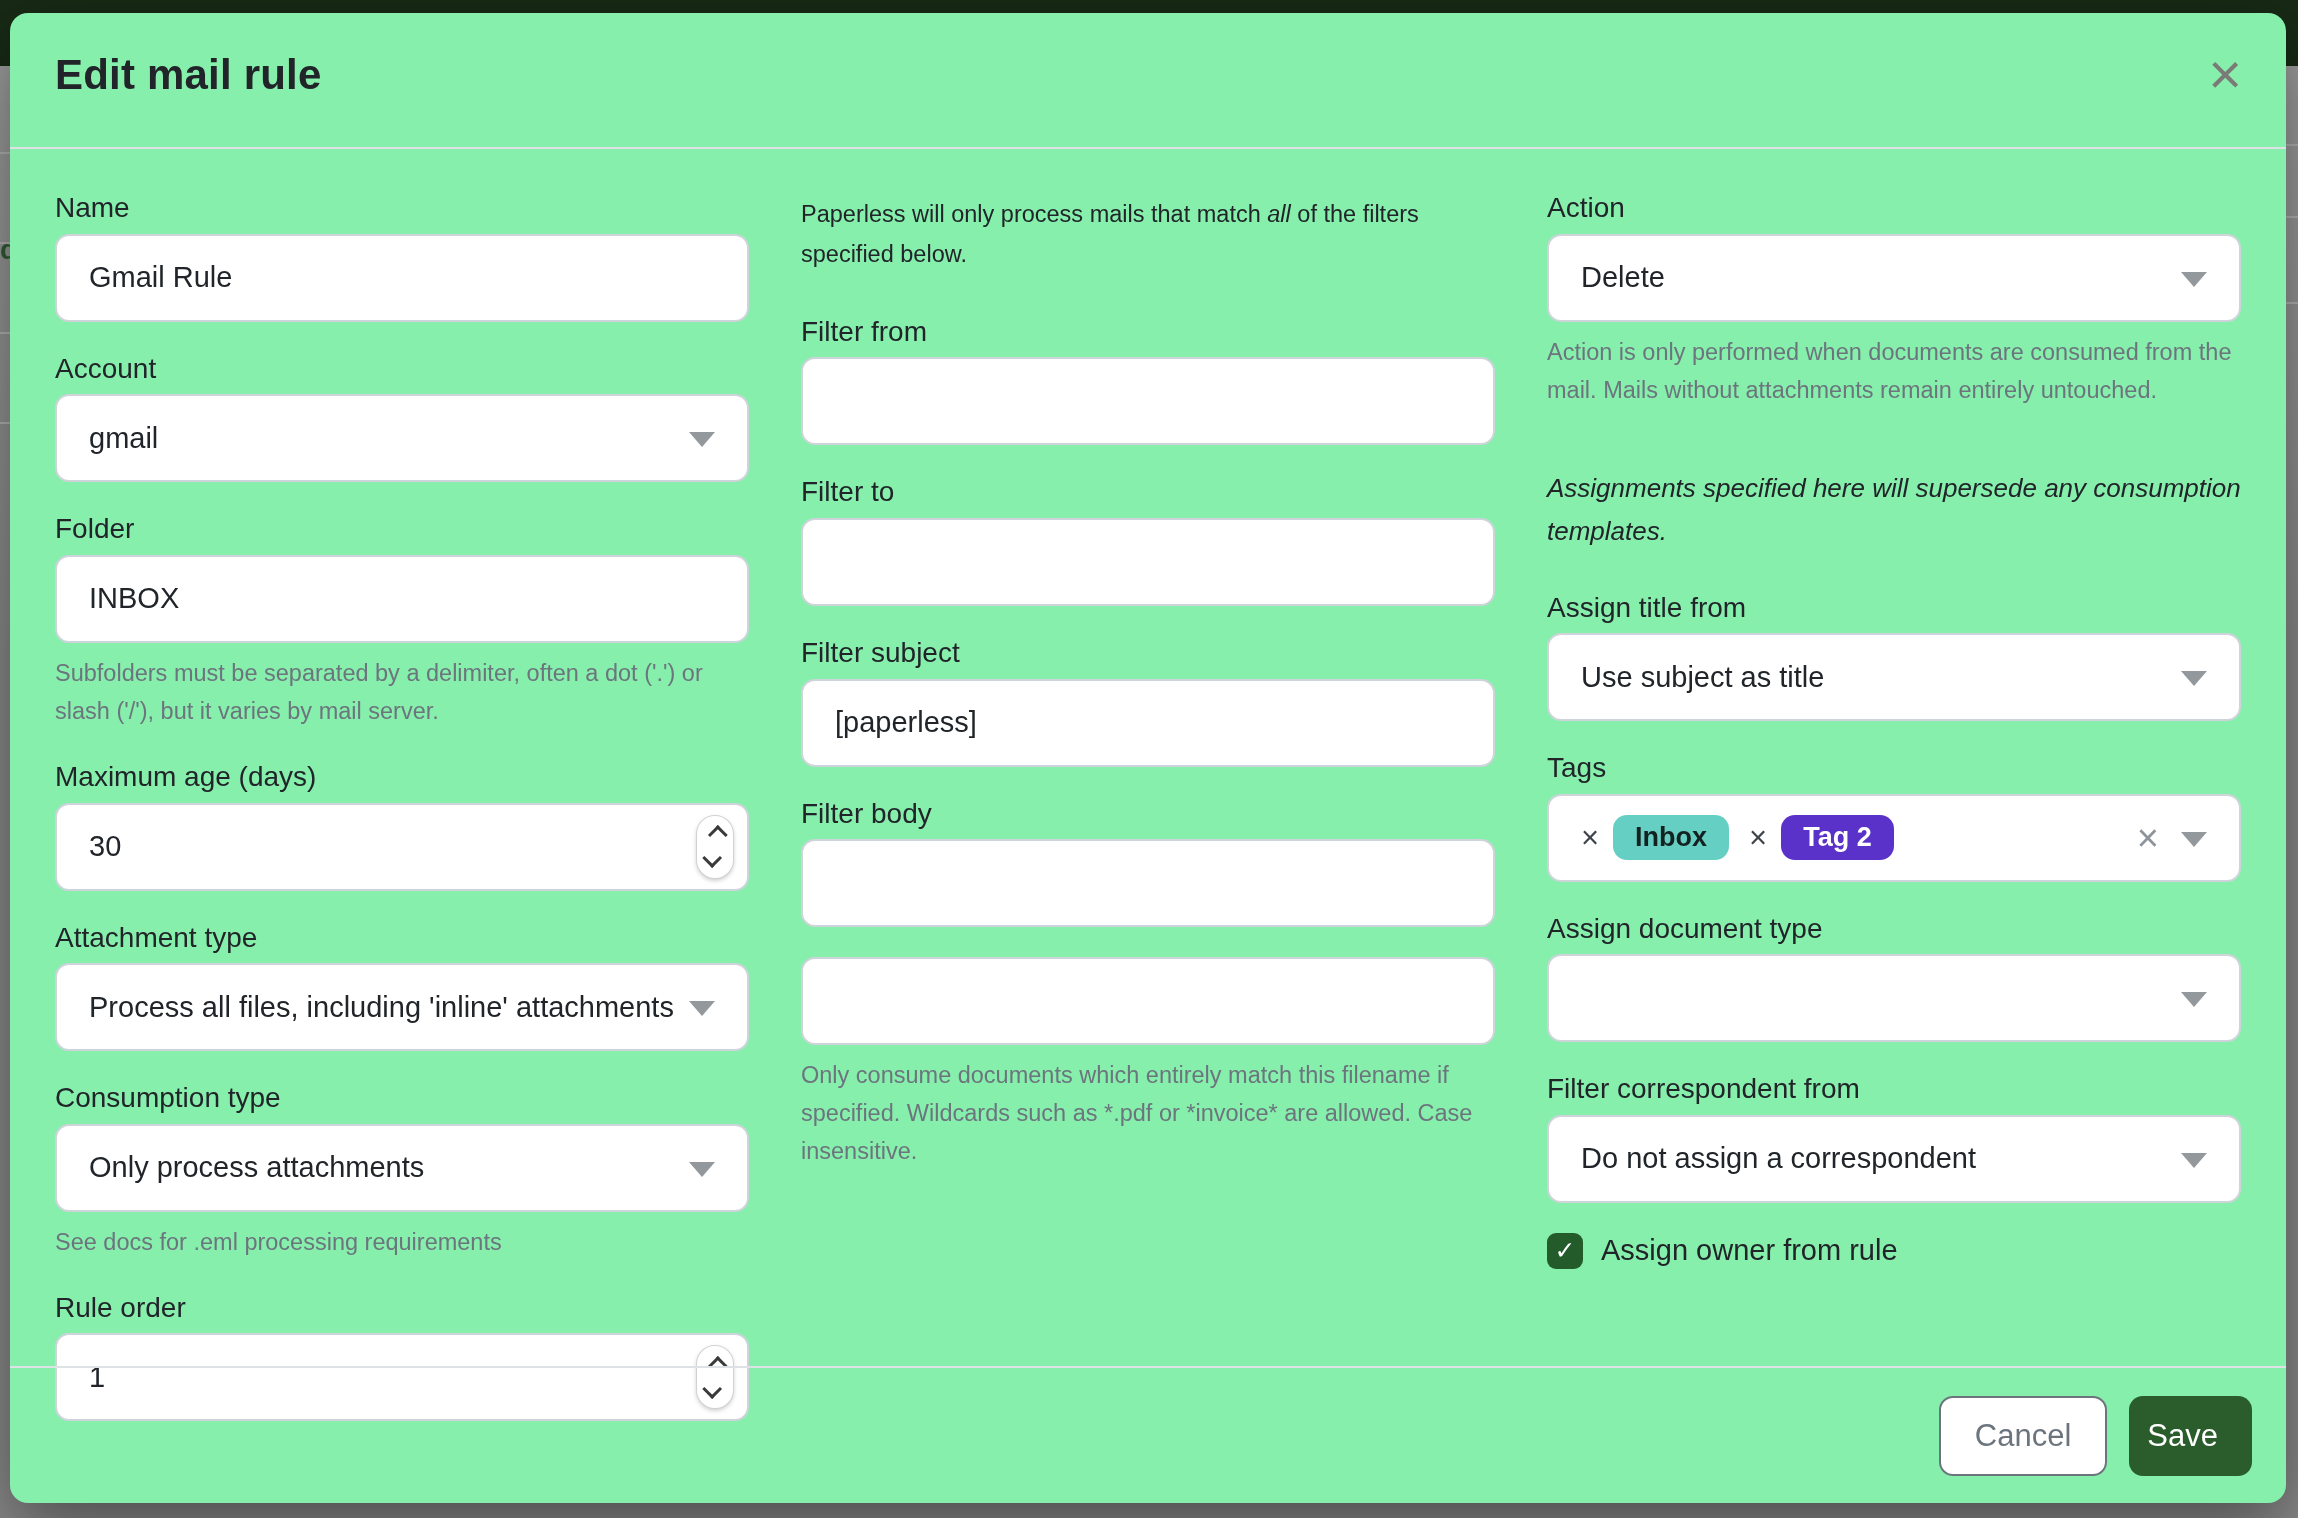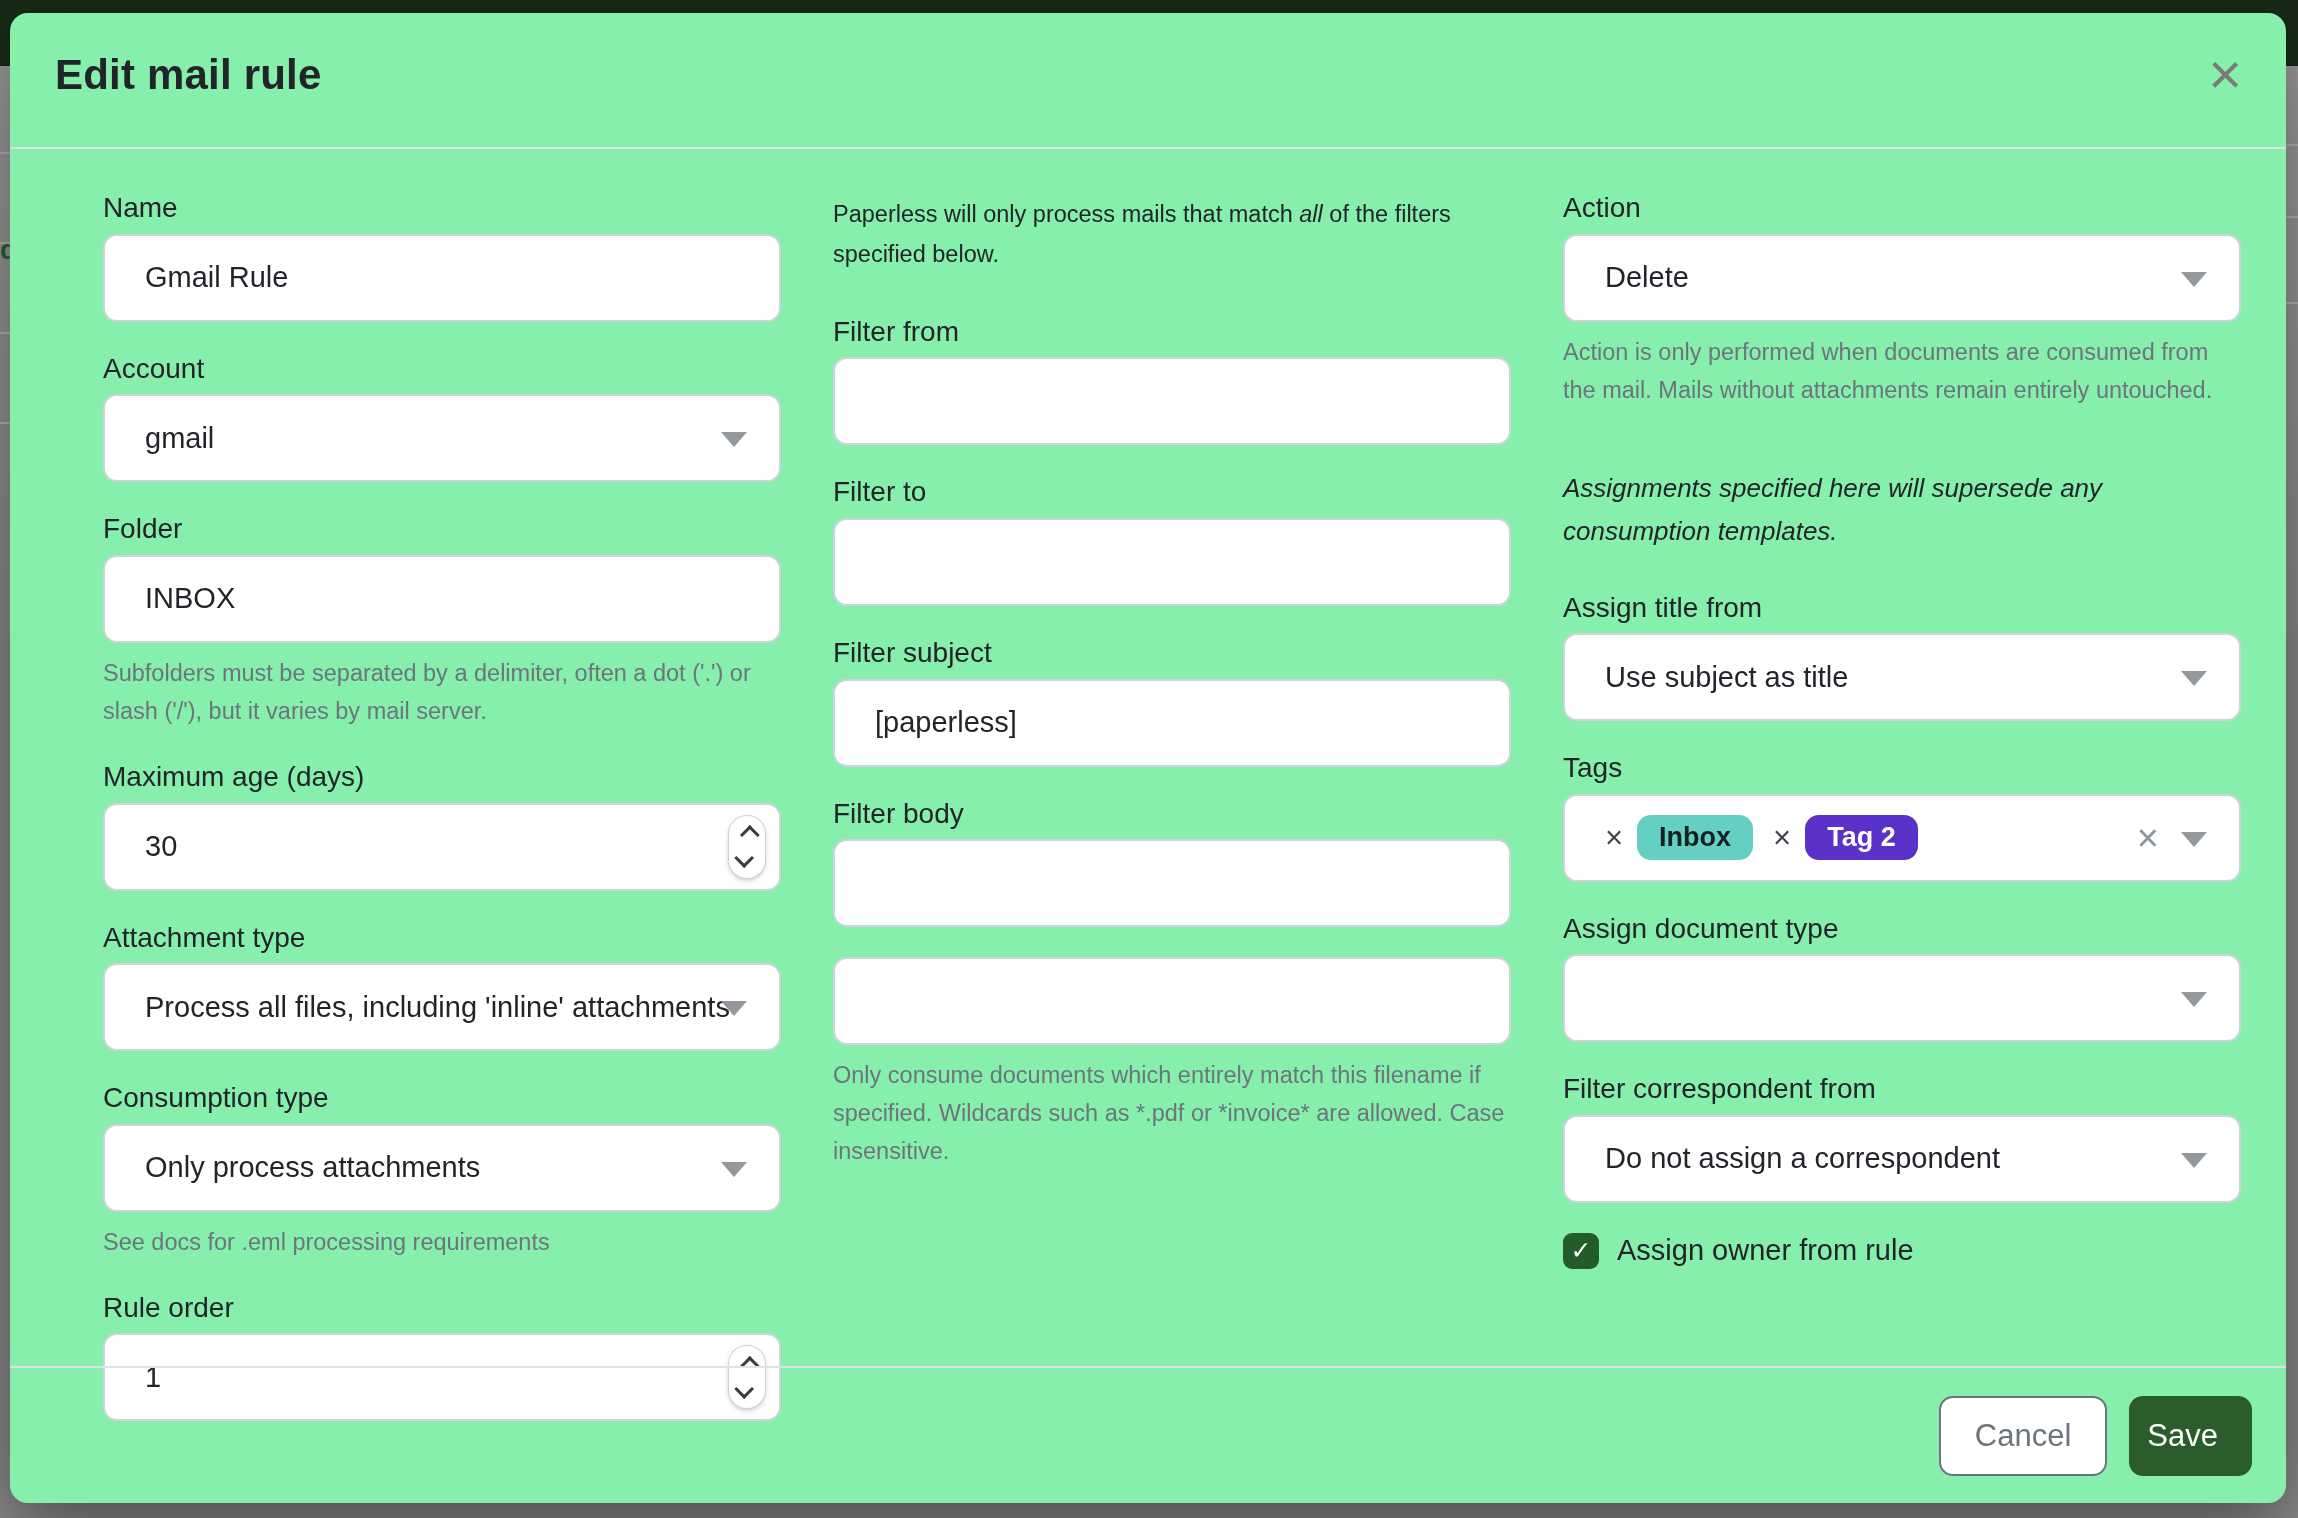--- a/index.html
+++ b/index.html
@@ -17,36 +17,36 @@
 
   
   .modal{position:absolute;left:10px;top:13px;width:2276px;height:1490px;background:#86efac;
          border-radius:18px;box-shadow:0 24px 70px rgba(0,0,0,.45);}
   .modal-header{position:relative;height:134px;border-bottom:2px solid #dee2e6;}
   .modal-title{position:absolute;left:45px;top:38px;font-size:42px;font-weight:700;letter-spacing:.2px;}
   .close-btn{position:absolute;right:40px;top:28px;border:none;background:transparent;
              font-size:58px;font-weight:300;color:#7a7a76;cursor:pointer;line-height:1;padding:4px;}
 
   .modal-body{position:absolute;left:45px;right:45px;top:134px;bottom:135px;
-              display:grid;grid-template-columns:1fr 1fr 1fr;column-gap:52px;padding-top:44px;margin-left:48px;}
+              display:grid;grid-template-columns:1fr 1fr 1fr;column-gap:52px;padding-top:44px;}
 
   
   .modal-footer{position:absolute;left:0;right:0;bottom:0;height:135px;border-top:2px solid #dee2e6;
                 display:flex;align-items:center;justify-content:flex-end;gap:22px;padding-right:34px;
                 border-radius:0 0 18px 18px;}
   .btn{height:80px;padding:0 34px;border-radius:14px;font-size:31px;cursor:pointer;
        font-family:inherit;display:flex;align-items:center;}
   .btn-cancel{background:#fff;border:2px solid #6c757d;color:#6c757d;}
   .btn-save{border:none;color:#fff;}
 
   
   .group{margin-bottom:30px;}
   .lbl{display:block;font-size:28px;color:#212529;margin-bottom:9px;line-height:1.2;}
   .control{position:relative;height:88px;border:2px solid #ced4da;border-radius:14px;background:#fff;
-           display:flex;align-items:center;padding:0 40px;box-sizing:border-box;font-size:29px;color:#212529;}
+           display:flex;align-items:center;padding:0 32px;box-sizing:border-box;font-size:29px;color:#212529;}
   .control input{border:none;outline:none;width:100%;font:inherit;color:inherit;background:transparent;padding:0;}
   .select{cursor:pointer;}
   .caret{position:absolute;right:32px;top:50%;margin-top:-6px;width:0;height:0;
          border-left:13px solid transparent;border-right:13px solid transparent;border-top:15px solid #93989d;}
   .stepper{position:absolute;right:14px;top:50%;transform:translateY(-50%);width:36px;height:62px;
            background:#fff;border-radius:18px;box-shadow:0 0 0 1px #d2d2d2,0 2px 5px rgba(0,0,0,.25);
            display:flex;flex-direction:column;align-items:center;justify-content:center;gap:9px;cursor:pointer;}
   .chev{width:11px;height:11px;display:block;}
   .chev-up{border-top:3.5px solid #3a3a3a;border-right:3.5px solid #3a3a3a;transform:rotate(-45deg) translate(2px,2px);}
   .chev-down{border-bottom:3.5px solid #3a3a3a;border-right:3.5px solid #3a3a3a;transform:rotate(45deg) translate(-2px,2px);}

